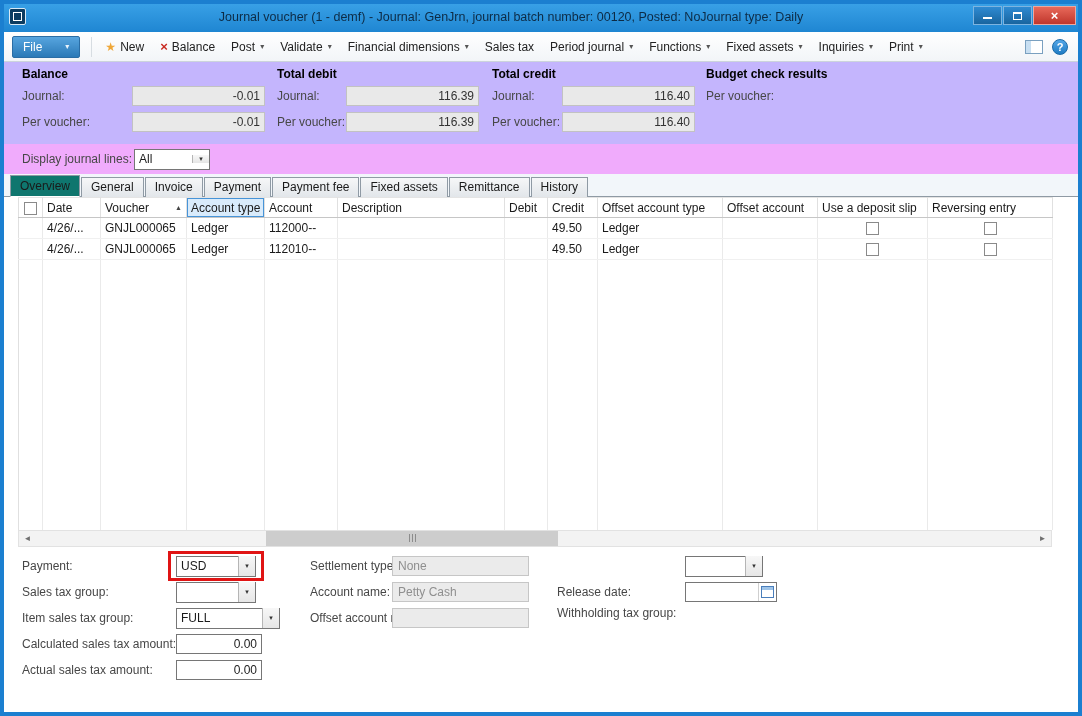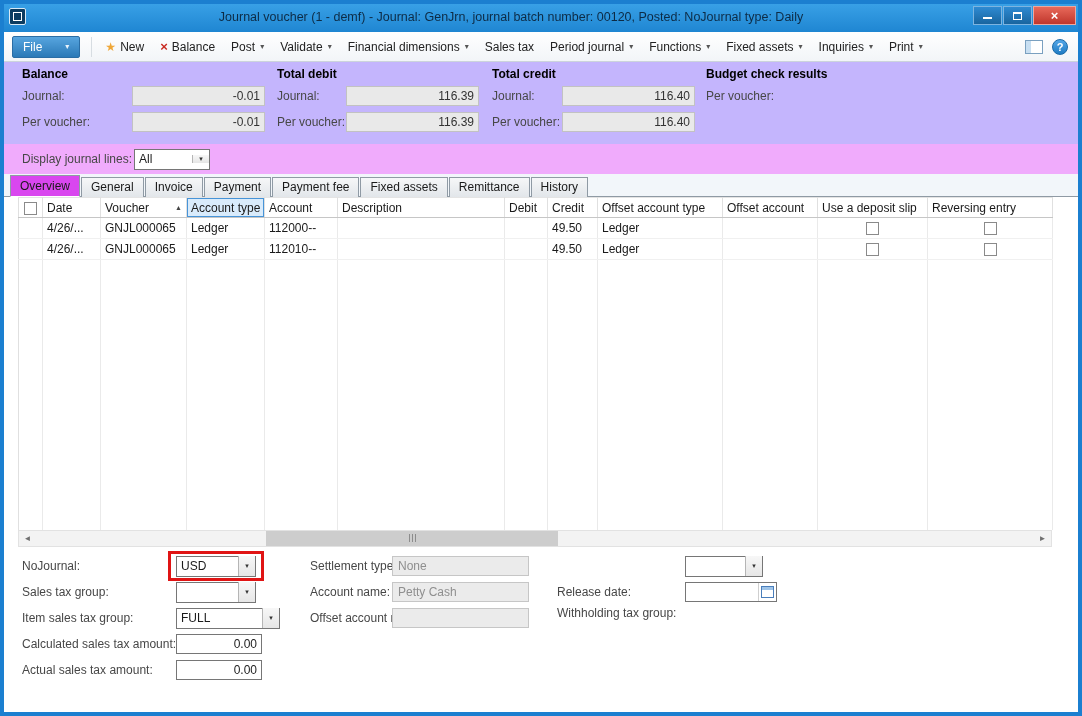--- a/index.html
+++ b/index.html
@@ -42,21 +42,21 @@
   .display-line{height:30px;background:#f0abfc;display:flex;align-items:center;padding-left:18px;}
   .display-line .plabel{width:112px;}
 
   .combo{display:inline-flex;align-items:center;background:#fff;border:1px solid #767676;height:21px;}
   .combo .val{flex:1;display:flex;align-items:center;padding:0 4px;overflow:hidden;white-space:nowrap;}
   .combo .btn{width:17px;background:linear-gradient(#f7f7f7,#e6e6e6);border-left:1px solid #b5b5b5;display:flex;align-items:center;justify-content:center;font-size:7px;color:#333;}
 
   
   .tabstrip{height:23px;background:#f2f6fa;display:flex;align-items:flex-end;padding-left:6px;border-bottom:1px solid #8f9aa4;}
   .tab{height:20px;line-height:18px;padding:0 9px;border:1px solid #8f9aa4;border-bottom:none;background:linear-gradient(#f6f7f8,#e2e6ea);margin-right:1px;margin-bottom:-1px;white-space:nowrap;}
-  .tab.active{background:#d946ef;height:22px;line-height:21px;border-bottom:1px solid #fff;}
+  .tab.active{background:#0f766e;height:22px;line-height:21px;border-bottom:1px solid #fff;}
 
   
   .grid-wrap{background:#fff;padding-left:14px;}
   table.grid{border-collapse:collapse;table-layout:fixed;width:1034px;border-left:1px solid #e0e0e0;border-right:1px solid #dcdcdc;}
   .grid th{font-weight:normal;text-align:left;background:#fff;border-right:1px solid #e0e0e0;border-top:1px solid #e4e4e4;border-bottom:1px solid #c6c6c6;height:20px;padding:0 4px;overflow:hidden;white-space:nowrap;}
   .grid th.hl{background:#d9ebfb;box-shadow:inset 0 0 0 1px #4794d8;}
   .grid td{border-right:1px solid #eaeaea;border-bottom:1px solid #f0f0f0;height:21px;padding:0 4px;overflow:hidden;white-space:nowrap;}
   .grid tr.sel td{background:#e2effb;}
   .grid .num{text-align:left;}
   .grid .center{text-align:center;}
@@ -314,21 +314,21 @@
           <i></i>
         </div>
     </div>
     <div class="sarrow">►</div>
   </div>
 
   <div class="footer">
 
     <div class="red-annotation" style="left:164px;top:4px;width:96px;height:30px;"></div>
 
-    <span class="abs flabel" style="left:18px;top:9px;">NoJournal:</span>
+    <span class="abs flabel" style="left:18px;top:9px;">Payment:</span>
     <div class="combo abs" style="left:172px;top:9px;width:80px;">
       <span class="val">USD</span>
       <span class="btn">▾</span>
     </div>
 
     <span class="abs flabel" style="left:18px;top:35px;">Sales tax group:</span>
     <div class="combo abs" style="left:172px;top:35px;width:80px;">
       <span class="val"></span>
       <span class="btn">▾</span>
     </div>

